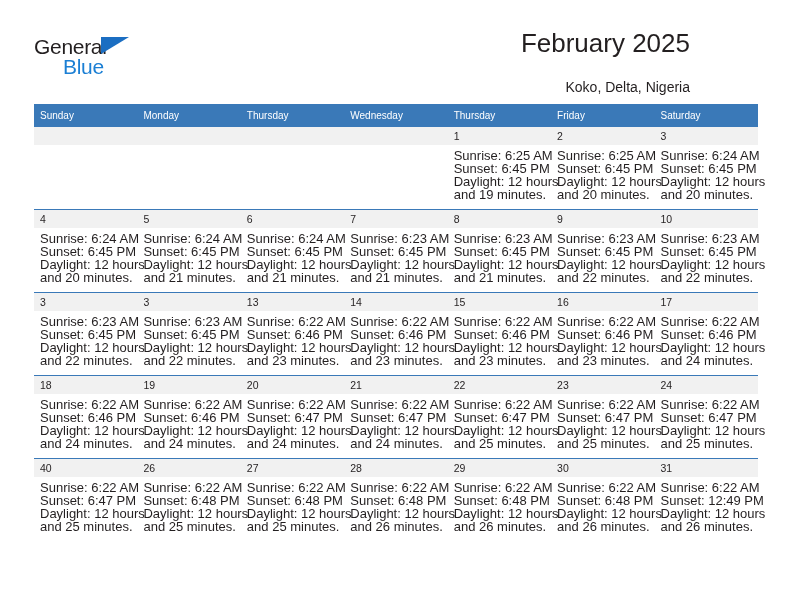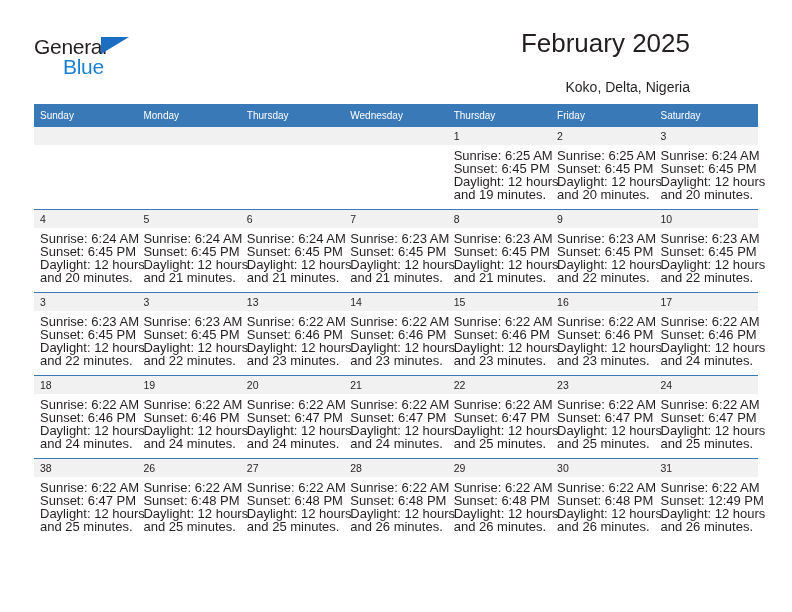--- a/index.html
+++ b/index.html
@@ -426,21 +426,21 @@
             <div class="cell-body">
               <div>Sunrise: 6:22 AM</div>
               <div>Sunset: 6:47 PM</div>
               <div>Daylight: 12 hours</div>
               <div>and 25 minutes.</div>
             </div>
           </td>
         </tr>
         <tr class="week">
           <td class="day-cell">
-            <div class="daynum">38</div>
+            <div class="daynum">40</div>
             <div class="cell-body">
               <div>Sunrise: 6:22 AM</div>
               <div>Sunset: 6:47 PM</div>
               <div>Daylight: 12 hours</div>
               <div>and 25 minutes.</div>
             </div>
           </td>
           <td class="day-cell">
             <div class="daynum">26</div>
             <div class="cell-body">

